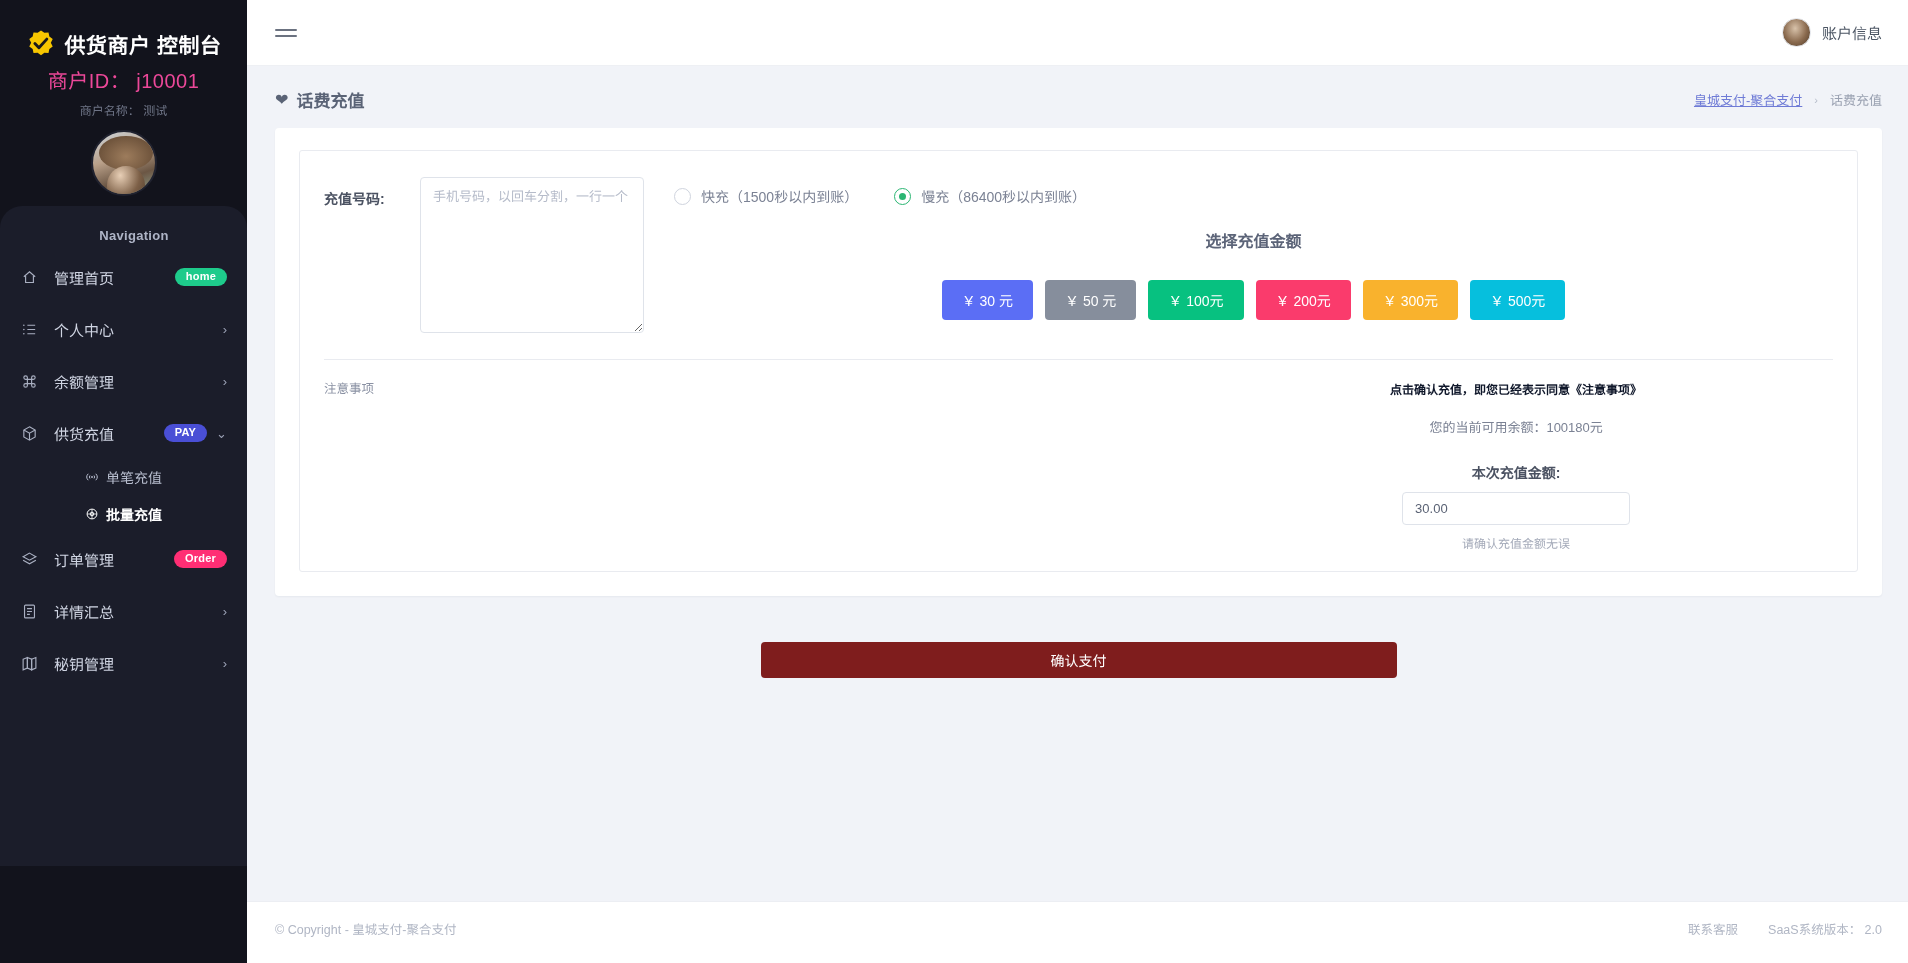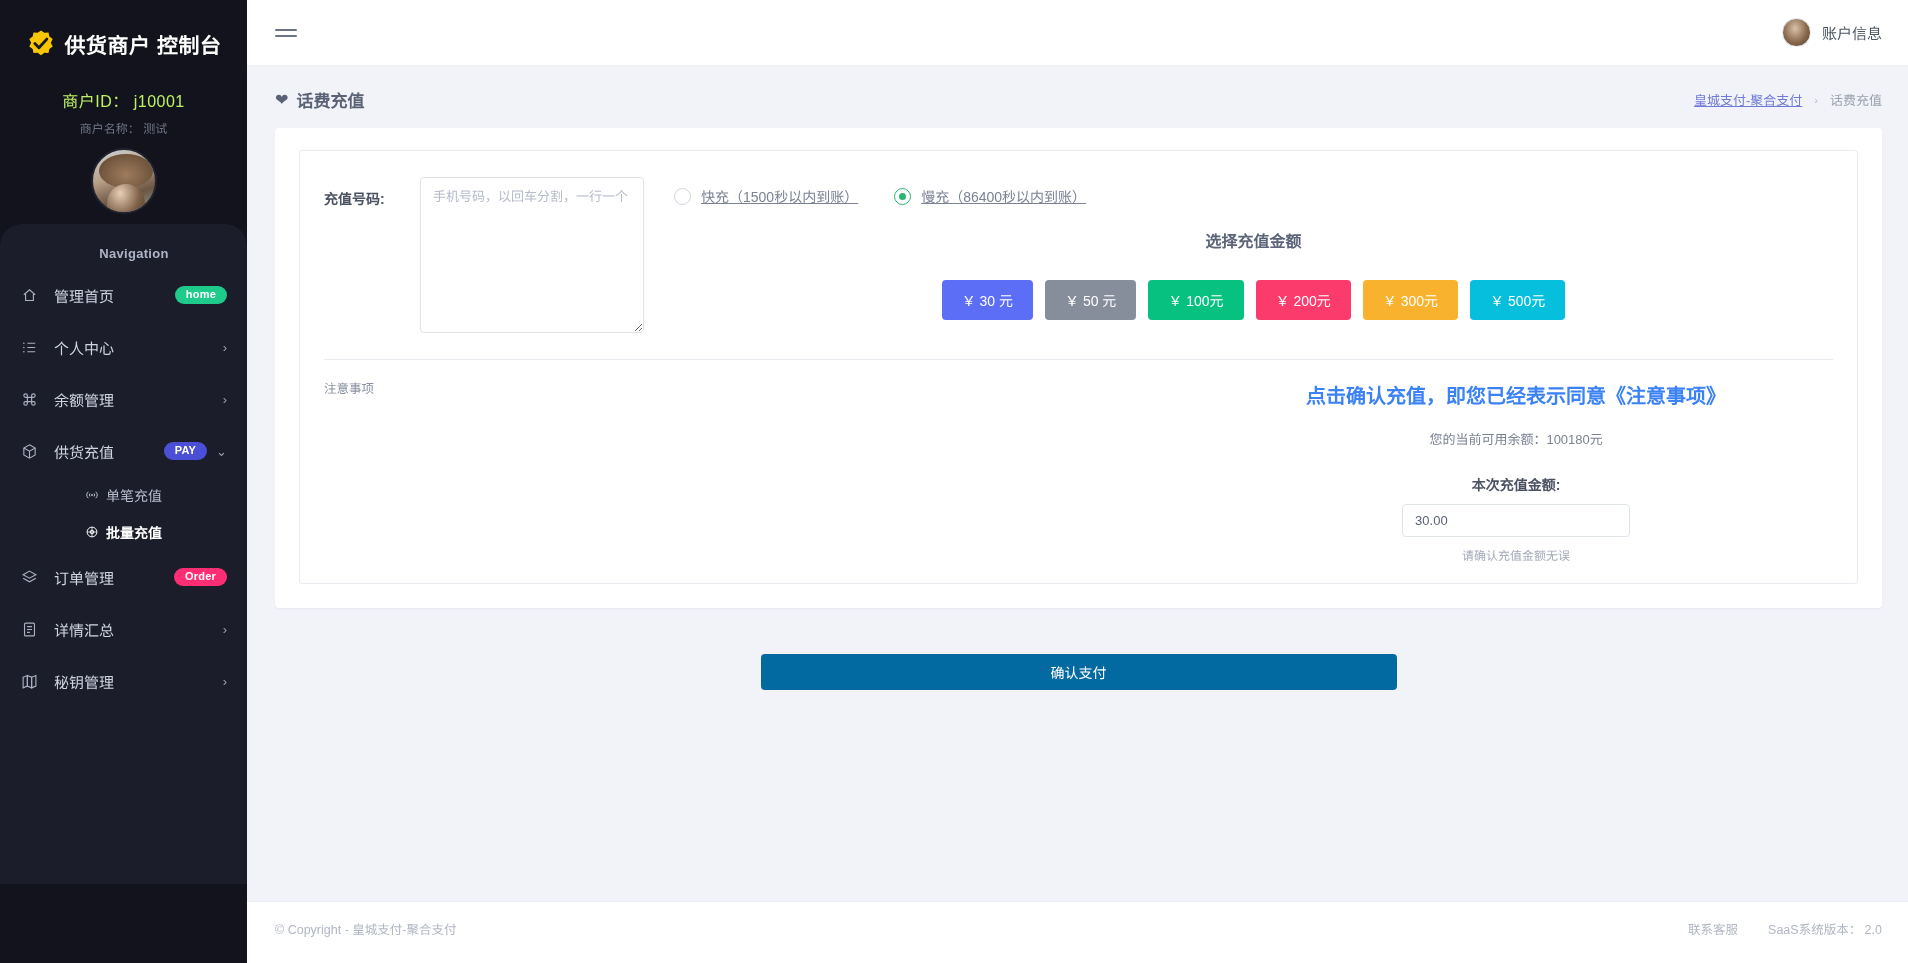--- a/index.html
+++ b/index.html
@@ -21,22 +21,22 @@
     overflow: hidden;
   }
   .brand {
     display: flex; align-items: center; justify-content: center;
     gap: 9px;
     padding: 29px 10px 4px 10px;
   }
   .brand-logo { width: 30px; height: 30px; position: relative; flex: 0 0 30px; }
   .brand-title { font-size: 21px; font-weight: bold; color: #ffffff; letter-spacing: .5px; white-space: nowrap; }
   .merchant-id {
-    text-align: center; font-size: 16px; color: #bef264;
-    margin-top: 25px; letter-spacing: .5px;
+    text-align: center; font-size: 20px; color: #ec4899;
+    margin-top: 2px; letter-spacing: .5px;
   }
   .merchant-name {
     text-align: center; font-size: 12px; color: #6e7486;
     margin-top: 7px;
   }
   .avatar-wrap { display: flex; justify-content: center; margin-top: 12px; }
   .avatar {
     width: 66px; height: 66px; border-radius: 50%;
     background: linear-gradient(160deg,#cdd6dd 0%,#b9a089 40%,#6b5644 70%,#8fa08c 100%);
     border: 2px solid #20222f;
@@ -143,21 +143,21 @@
   .phone-area {
     width: 224px; height: 156px; resize: vertical;
     border: 1px solid #dfe3ea; border-radius: 4px;
     padding: 10px 12px; font-size: 13px; color: #4b5262;
     font-family: "Liberation Sans", "DejaVu Sans", sans-serif;
     line-height: 1.45; outline: none; background: #fff;
   }
   .phone-area::placeholder { color: #b6bcca; }
   .right-pane { flex: 1 1 auto; min-width: 0; padding-left: 30px; }
   .radio-row { display: flex; align-items: center; gap: 36px; padding-top: 9px; }
-  .radio { display: flex; align-items: center; gap: 10px; cursor: pointer; font-size: 14px; color: #7b8294; text-decoration: underline; }
+  .radio { display: flex; align-items: center; gap: 10px; cursor: pointer; font-size: 14px; color: #7b8294; }
   .radio-dot {
     width: 17px; height: 17px; border-radius: 50%;
     border: 1px solid #cfd4de; background: #fff;
     display: inline-block; position: relative; flex: 0 0 17px;
   }
   .radio.on .radio-dot { border-color: #2bb673; }
   .radio.on .radio-dot::after {
     content:""; position:absolute; left:4px; top:4px;
     width: 7px; height: 7px; border-radius: 50%; background: #2bb673;
   }
@@ -172,21 +172,21 @@
     white-space: nowrap;
   }
   .divider { height: 1px; background: #e9ebf0; margin: 26px 0 0 0; }
 
   .bottom-cols { display: flex; margin-top: 18px; }
   .notes { width: 58%; flex: 0 0 58%; }
   .notes-title { font-size: 12.5px; color: #8a91a3; margin-bottom: 7px; }
   .notes ul { list-style: disc; padding-left: 33px; }
   .notes li { font-size: 12.5px; color: #8a91a3; line-height: 2.32; }
   .summary { flex: 1 1 auto; text-align: center; padding-top: 2px; }
-  .agree { font-size: 20px; font-weight: bold; color: #3b82f6; }
+  .agree { font-size: 12px; font-weight: bold; color: #0f172a; }
   .balance { font-size: 13px; color: #7b8294; margin-top: 20px; }
   .amt-label { font-size: 14px; font-weight: bold; color: #4b5262; margin-top: 26px; }
   .amt-input {
     display: block; width: 228px; margin: 10px auto 0 auto;
     height: 33px; border: 1px solid #dfe3ea; border-radius: 4px;
     padding: 0 12px; font-size: 13px; color: #5a6274; outline: none;
     font-family: "Liberation Sans", "DejaVu Sans", sans-serif;
     background: #fff;
   }
   .amt-hint { font-size: 12px; color: #a3a9b8; margin-top: 9px; }
@@ -412,21 +412,21 @@
               <div class="amt-label">本次充值金额:</div>
               <input class="amt-input" type="text" value="30.00" style="">
               <div class="amt-hint">请确认充值金额无误</div>
             </div>
           </div>
 
         </div>
       </div>
 
       <div class="pay-wrap">
-        <button class="pay-btn" style="background: #0369a1;">确认支付</button>
+        <button class="pay-btn" style="background: #7f1d1d;">确认支付</button>
       </div>
     </div>
 
     <div class="footer">
       <span>© Copyright - 皇城支付-聚合支付</span>
       <span class="footer-right">
         <span class="footer-link">联系客服</span>
         <span>SaaS系统版本： 2.0</span>
       </span>
     </div>

